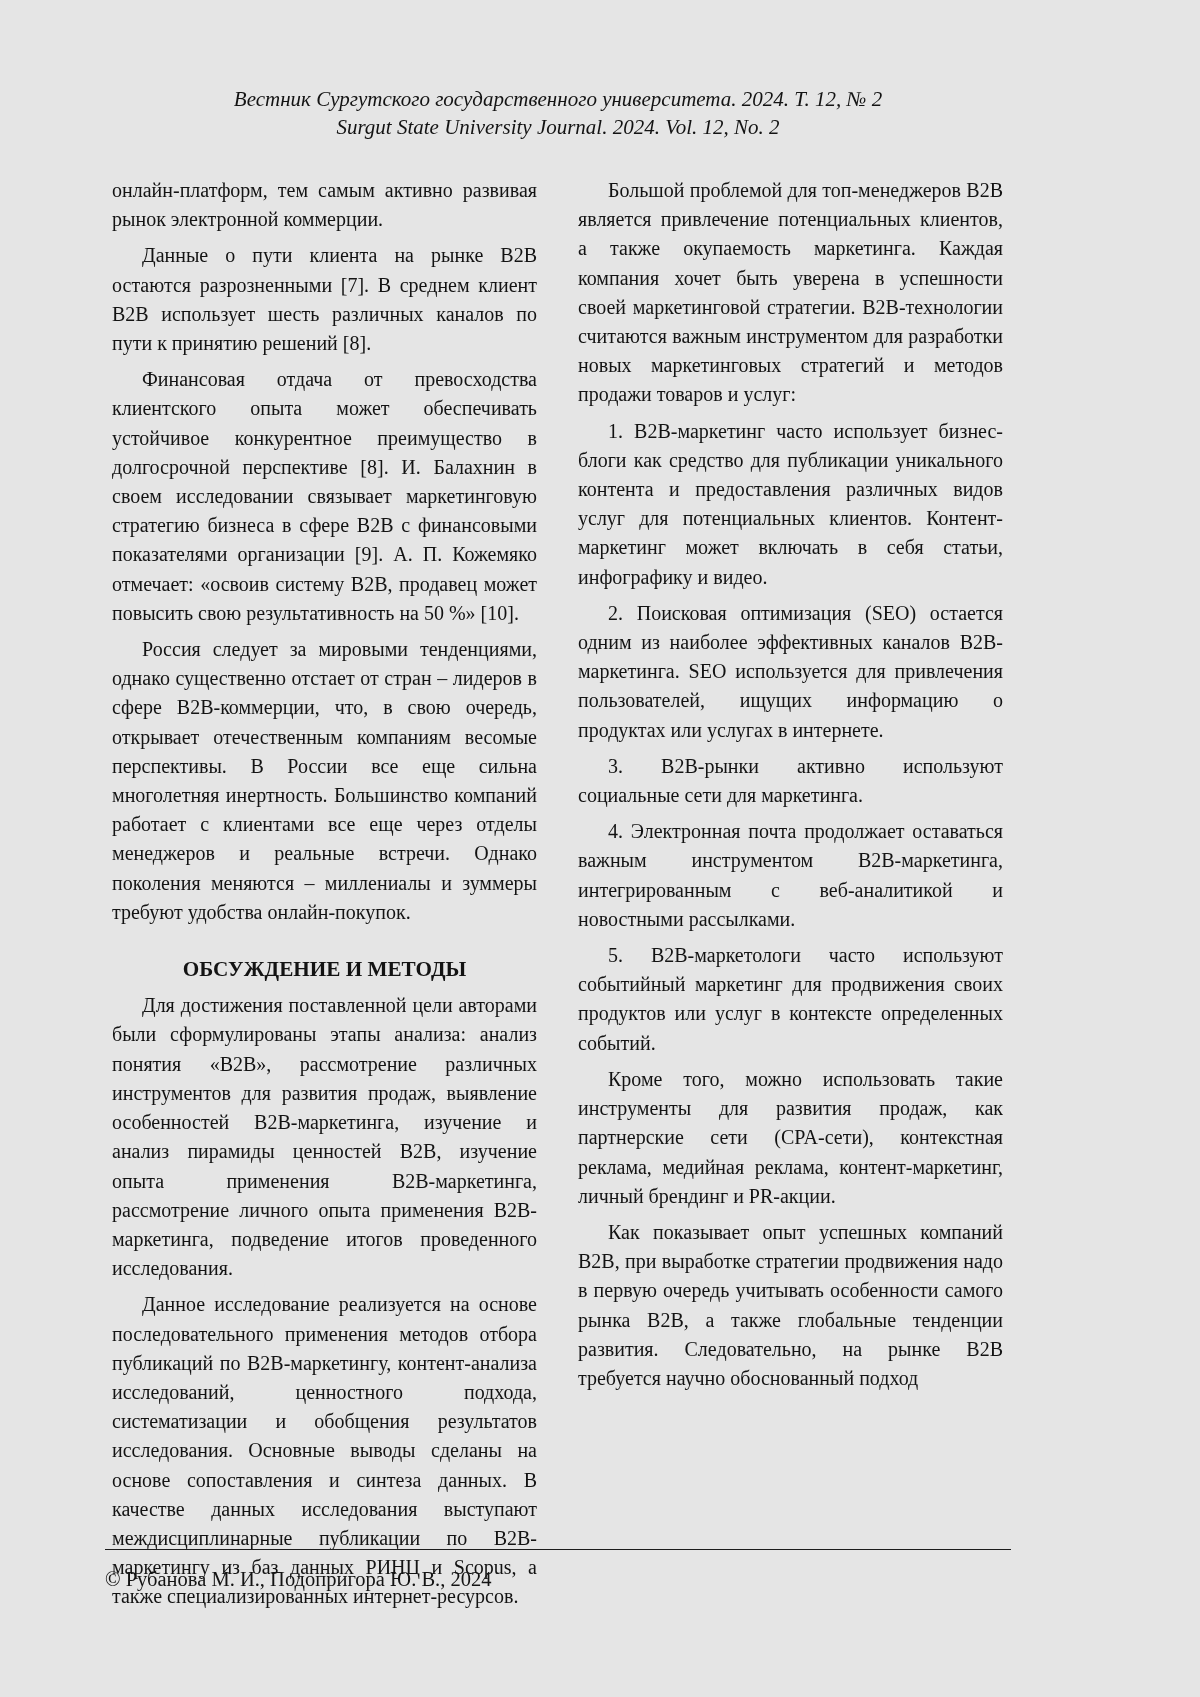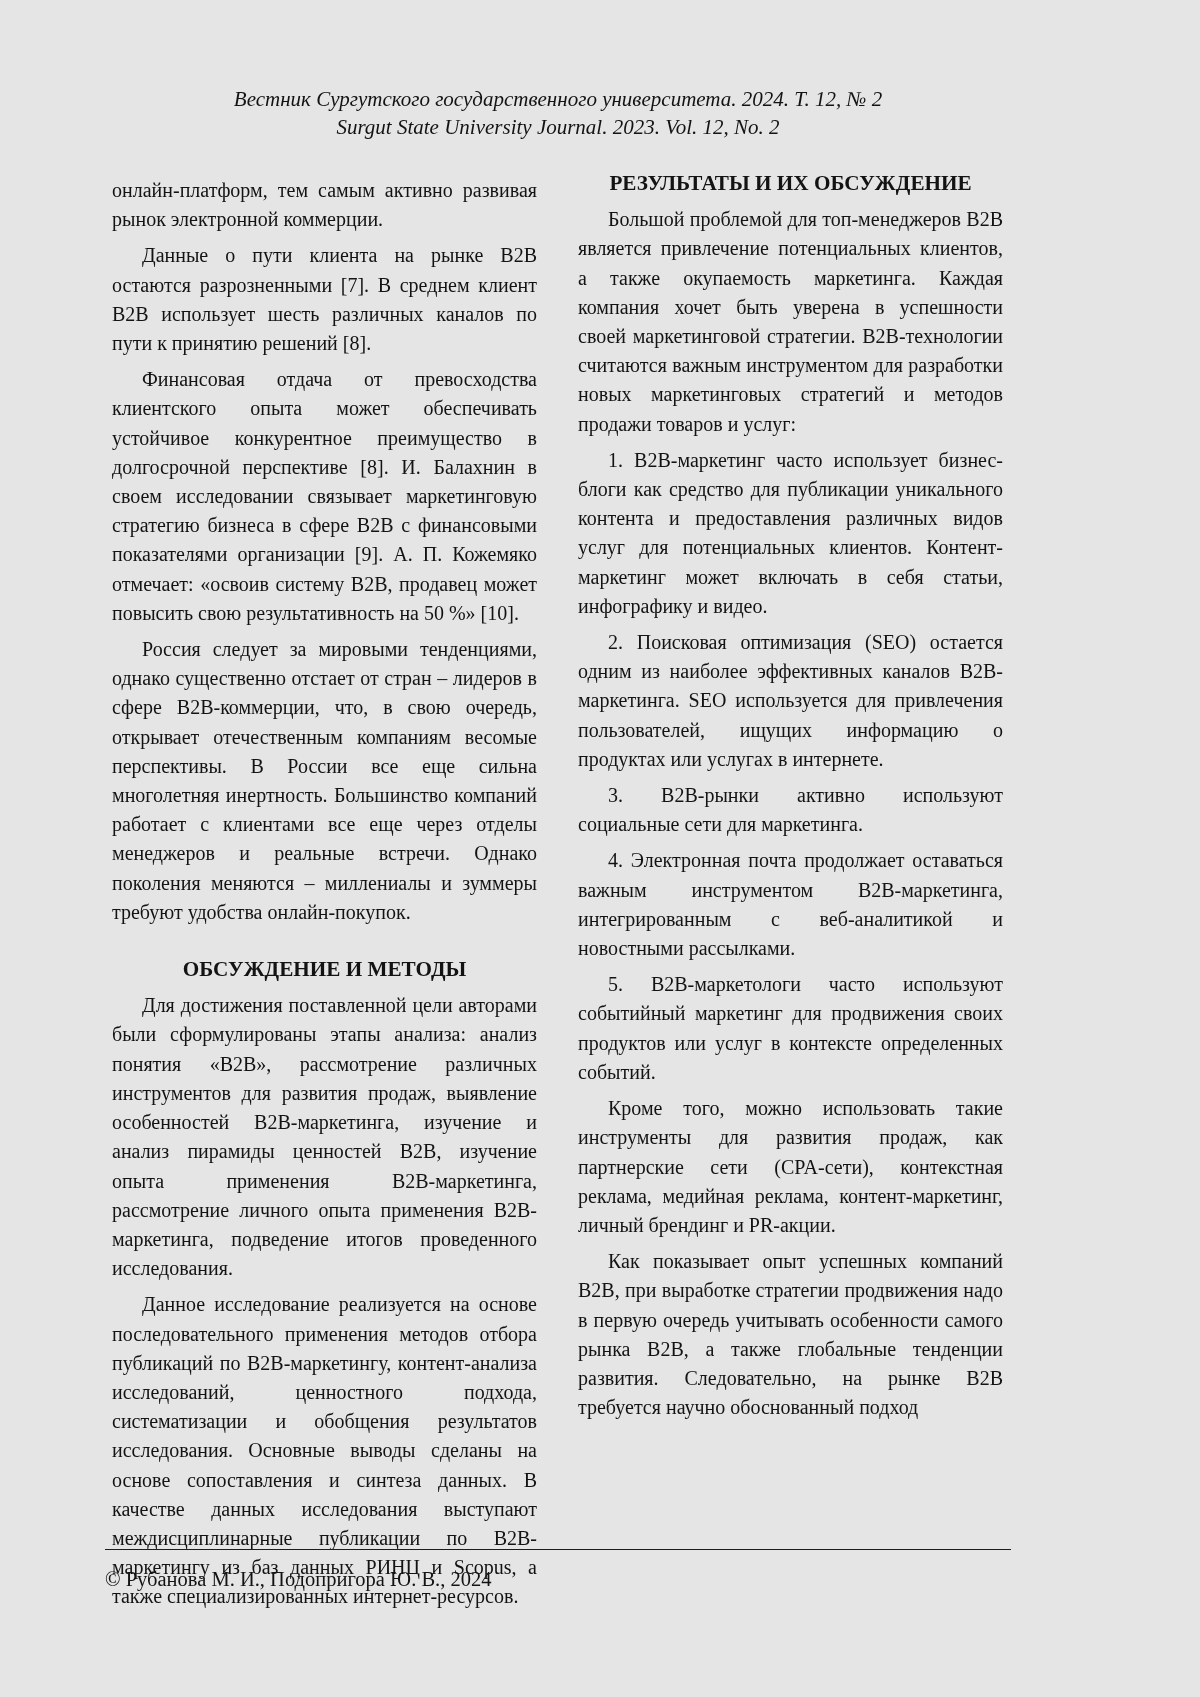--- a/index.html
+++ b/index.html
@@ -87,37 +87,36 @@
   }
 </style>
 </head>
 <body>
 
 <div class="page">
   <div class="content">
 
     <header class="journal-header">
       <div>Вестник Сургутского государственного университета. 2024. Т. 12, № 2</div>
-      <div>Surgut State University Journal. 2023. Vol. 12, No. 2</div>
+      <div>Surgut State University Journal. 2024. Vol. 12, No. 2</div>
     </header>
 
     <main class="columns">
 
       <section class="column">
         <p class="no-indent">онлайн-платформ, тем самым активно развивая рынок электронной коммерции.</p>
         <p>Данные о пути клиента на рынке B2B остаются разрозненными [7]. В среднем клиент B2B использует шесть различных каналов по пути к принятию решений [8].</p>
         <p>Финансовая отдача от превосходства клиентского опыта может обеспечивать устойчивое конкурентное преимущество в долгосрочной перспективе [8]. И. Балахнин в своем исследовании связывает маркетинговую стратегию бизнеса в сфере B2B с финансовыми показателями организации [9]. А. П. Кожемяко отмечает: «освоив систему B2B, продавец может повысить свою результативность на 50 %» [10].</p>
         <p>Россия следует за мировыми тенденциями, однако существенно отстает от стран – лидеров в сфере B2B-коммерции, что, в свою очередь, открывает отечественным компаниям весомые перспективы. В России все еще сильна многолетняя инертность. Большинство компаний работает с клиентами все еще через отделы менеджеров и реальные встречи. Однако поколения меняются – миллениалы и зуммеры требуют удобства онлайн-покупок.</p>
         <h2 class="section-heading">ОБСУЖДЕНИЕ И МЕТОДЫ</h2>
         <p>Для достижения поставленной цели авторами были сформулированы этапы анализа: анализ понятия «B2B», рассмотрение различных инструментов для развития продаж, выявление особенностей B2B-маркетинга, изучение и анализ пирамиды ценностей B2B, изучение опыта применения B2B-маркетинга, рассмотрение личного опыта применения B2B-маркетинга, подведение итогов проведенного исследования.</p>
         <p>Данное исследование реализуется на основе последовательного применения методов отбора публикаций по B2B-маркетингу, контент-анализа исследований, ценностного подхода, систематизации и обобщения результатов исследования. Основные выводы сделаны на основе сопоставления и синтеза данных. В качестве данных исследования выступают междисциплинарные публикации по B2B-маркетингу из баз данных РИНЦ и Scopus, а также специализированных интернет-ресурсов.</p>
       </section>
 
       <section class="column">
-        <h2 class="section-heading top">РЕЗУЛЬТАТЫ И ИХ ОБСУЖДЕНИЕ</h2>
         <p>Большой проблемой для топ-менеджеров B2B является привлечение потенциальных клиентов, а также окупаемость маркетинга. Каждая компания хочет быть уверена в успешности своей маркетинговой стратегии. B2B-технологии считаются важным инструментом для разработки новых маркетинговых стратегий и методов продажи товаров и услуг:</p>
         <p>1. B2B-маркетинг часто использует бизнес-блоги как средство для публикации уникального контента и предоставления различных видов услуг для потенциальных клиентов. Контент-маркетинг может включать в себя статьи, инфографику и видео.</p>
         <p>2. Поисковая оптимизация (SEO) остается одним из наиболее эффективных каналов B2B-маркетинга. SEO используется для привлечения пользователей, ищущих информацию о продуктах или услугах в интернете.</p>
         <p>3. B2B-рынки активно используют социальные сети для маркетинга.</p>
         <p>4. Электронная почта продолжает оставаться важным инструментом B2B-маркетинга, интегрированным с веб-аналитикой и новостными рассылками.</p>
         <p>5. B2B-маркетологи часто используют событийный маркетинг для продвижения своих продуктов или услуг в контексте определенных событий.</p>
         <p>Кроме того, можно использовать такие инструменты для развития продаж, как партнерские сети (CPA-сети), контекстная реклама, медийная реклама, контент-маркетинг, личный брендинг и PR-акции.</p>
         <p>Как показывает опыт успешных компаний B2B, при выработке стратегии продвижения надо в первую очередь учитывать особенности самого рынка B2B, а также глобальные тенденции развития. Следовательно, на рынке B2B требуется научно обоснованный подход</p>
       </section>
 

